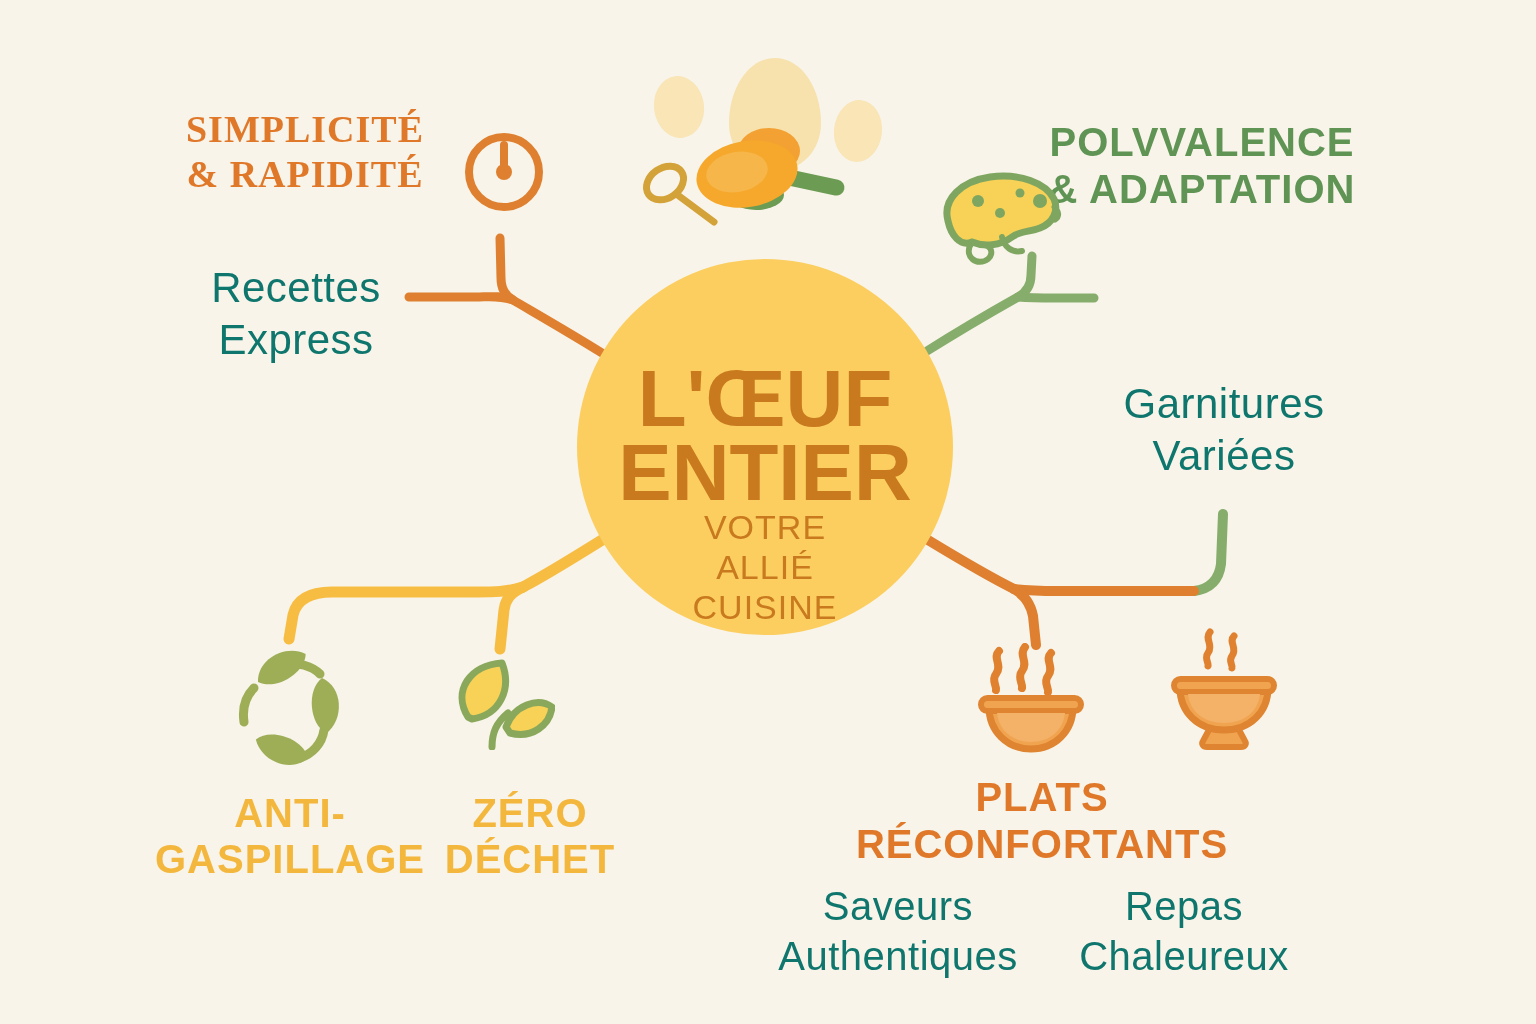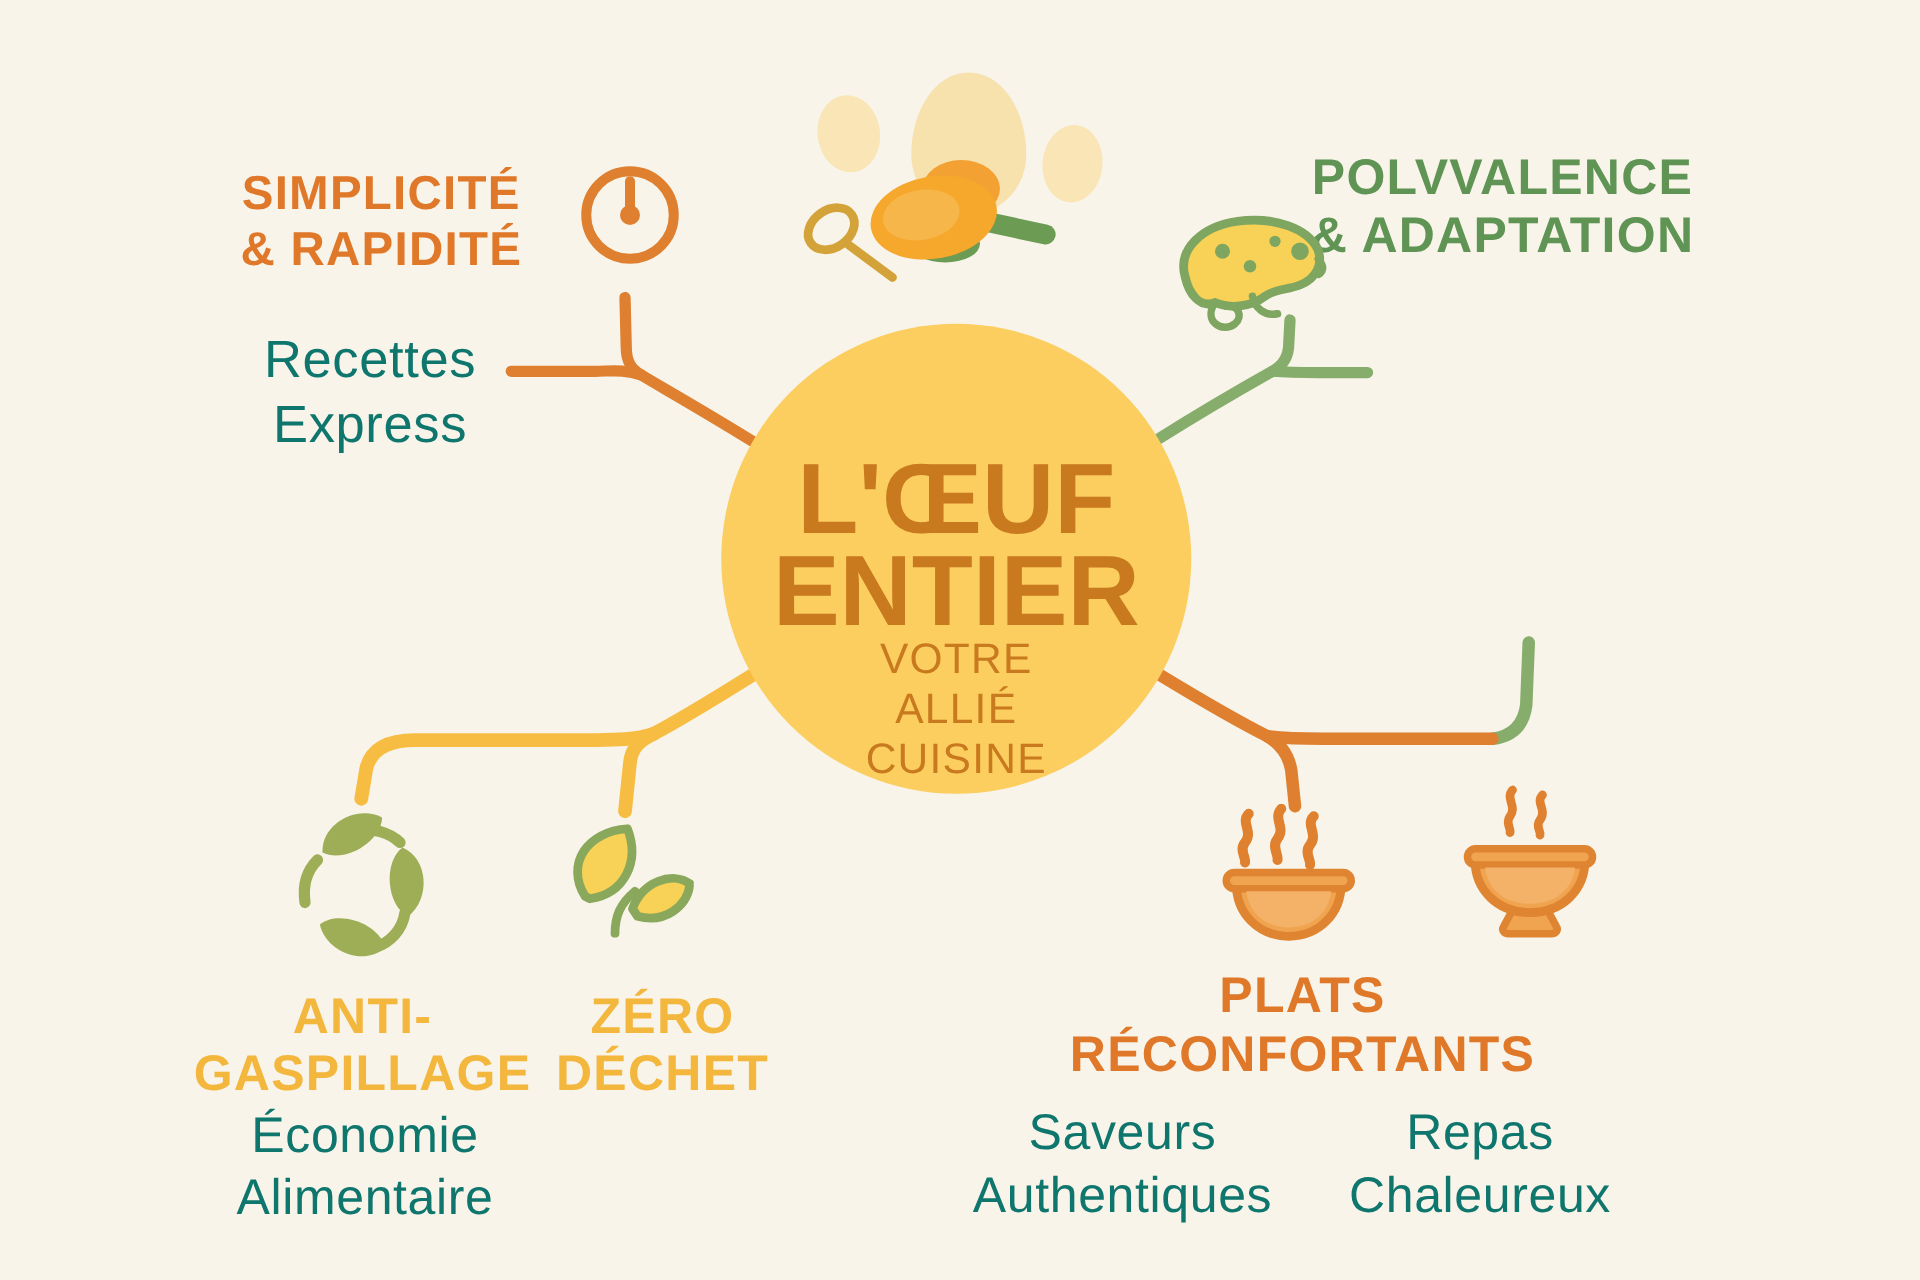--- a/index.html
+++ b/index.html
@@ -80,21 +80,21 @@
     <ellipse cx="228" cy="76" rx="24" ry="31" fill="#F9E5B5" transform="rotate(6 228 76)"></ellipse>
     <ellipse cx="35" cy="128" rx="20" ry="15" fill="none" stroke="#D3A238" stroke-width="7" transform="rotate(-35 35 128)"></ellipse>
     <line x1="49" y1="141" x2="84" y2="167" stroke="#D3A238" stroke-width="7" stroke-linecap="round"></line>
     <ellipse cx="126" cy="140" rx="28" ry="15" fill="#6C9B53"></ellipse>
     <rect x="138" y="110" width="78" height="16" rx="8" fill="#6C9B53" transform="rotate(12 138 118)"></rect>
     <ellipse cx="139" cy="96" rx="31" ry="23" fill="#F2A132"></ellipse>
     <ellipse cx="117" cy="119" rx="51" ry="33" fill="#F5A82B" transform="rotate(-10 117 119)"></ellipse>
     <ellipse cx="107" cy="117" rx="31" ry="20" fill="#F6B64A" transform="rotate(-10 107 117)"></ellipse>
   </svg>
 
-  <div class="abs ctr heading h-orange ml" style="left:305px;top:178px;">SIMPLICITÉ
+  <div class="abs ctr heading h-orange ml" style="left:305px;top:152px;font-family:Liberation Serif, serif;">SIMPLICITÉ
 &amp; RAPIDITÉ</div>
 
   <svg class="abs" style="left:462px;top:128px;" width="84" height="86" viewBox="0 0 84 86">
     <circle cx="42" cy="44" r="35" fill="none" stroke="#DE8030" stroke-width="8"></circle>
     <line x1="42" y1="44" x2="42" y2="17" stroke="#DE8030" stroke-width="8" stroke-linecap="round"></line>
     <circle cx="42" cy="44" r="8" fill="#DE8030"></circle>
   </svg>
 
   <div class="abs ctr body-txt ml" style="left:296px;top:314px;">Recettes
 Express</div>
@@ -106,20 +106,22 @@
     <path d="M 20 58 C 14 36 34 18 62 14 C 92 10 118 20 126 36 C 131 48 125 60 112 65 C 102 69 92 68 84 74 C 72 83 56 84 44 79 C 32 84 23 72 20 58 Z" fill="#F7D256" stroke="#7FA661" stroke-width="7" stroke-linejoin="round"></path>
     <path d="M 44 79 C 34 94 50 104 60 96 C 67 90 62 80 53 82" fill="none" stroke="#7FA661" stroke-width="6" stroke-linecap="round"></path>
     <path d="M 74 74 C 76 84 84 90 94 88" fill="none" stroke="#7FA661" stroke-width="6" stroke-linecap="round"></path>
     <path d="M 126 44 C 132 48 132 54 127 57" fill="none" stroke="#7FA661" stroke-width="5" stroke-linecap="round"></path>
     <circle cx="112" cy="38" r="7" fill="#7FA661"></circle>
     <circle cx="50" cy="38" r="6" fill="#7FA661"></circle>
     <circle cx="72" cy="50" r="5" fill="#7FA661"></circle>
     <circle cx="92" cy="30" r="4.5" fill="#7FA661"></circle>
   </svg>
 
+  <div class="abs ctr body-txt ml" style="left:1224px;top:430px;">Garnitures
+Variées</div>
 
   <svg class="abs" style="left:220px;top:648px;" width="135" height="130" viewBox="0 0 135 130">
     <g fill="#9DAE57">
       <g transform="translate(38,34) rotate(-18)">
         <path d="M0 0 C 6 -22 38 -28 54 -12 C 48 6 14 14 0 0 Z"></path>
       </g>
       <g transform="translate(102,30) rotate(98)">
         <path d="M0 0 C 6 -22 38 -28 54 -12 C 48 6 14 14 0 0 Z"></path>
       </g>
       <g transform="translate(88,110) rotate(212)">
@@ -128,22 +130,20 @@
     </g>
     <g stroke="#9DAE57" stroke-width="9" fill="none" stroke-linecap="round">
       <path d="M 24 74 C 22 60 26 48 34 40"></path>
       <path d="M 64 16 C 78 14 92 18 100 26"></path>
       <path d="M 104 82 C 102 96 92 106 80 110"></path>
     </g>
   </svg>
 
   <div class="abs ctr heading h-yellow ml" style="left:290px;top:836px;">ANTI-
 GASPILLAGE</div>
-  <div class="abs ctr body-txt ml" style="left:292px;top:934px;font-size:40px;">Économie
-Alimentaire</div>
 
   <svg class="abs" style="left:440px;top:655px;" width="115" height="95" viewBox="0 0 115 95">
     <path d="M 52 92 C 52 78 56 68 68 58" fill="none" stroke="#8AA85B" stroke-width="7" stroke-linecap="round"></path>
     <path d="M 28 62 C 12 36 30 10 62 8 C 72 34 60 60 32 64 Z" fill="#F7D256" stroke="#8AA85B" stroke-width="7" stroke-linejoin="round"></path>
     <path d="M 66 72 C 74 50 98 42 112 52 C 110 70 92 84 70 78 Z" fill="#F7D256" stroke="#8AA85B" stroke-width="7" stroke-linejoin="round"></path>
   </svg>
 
   <div class="abs ctr heading h-yellow ml" style="left:530px;top:836px;">ZÉRO
 DÉCHET</div>
 

